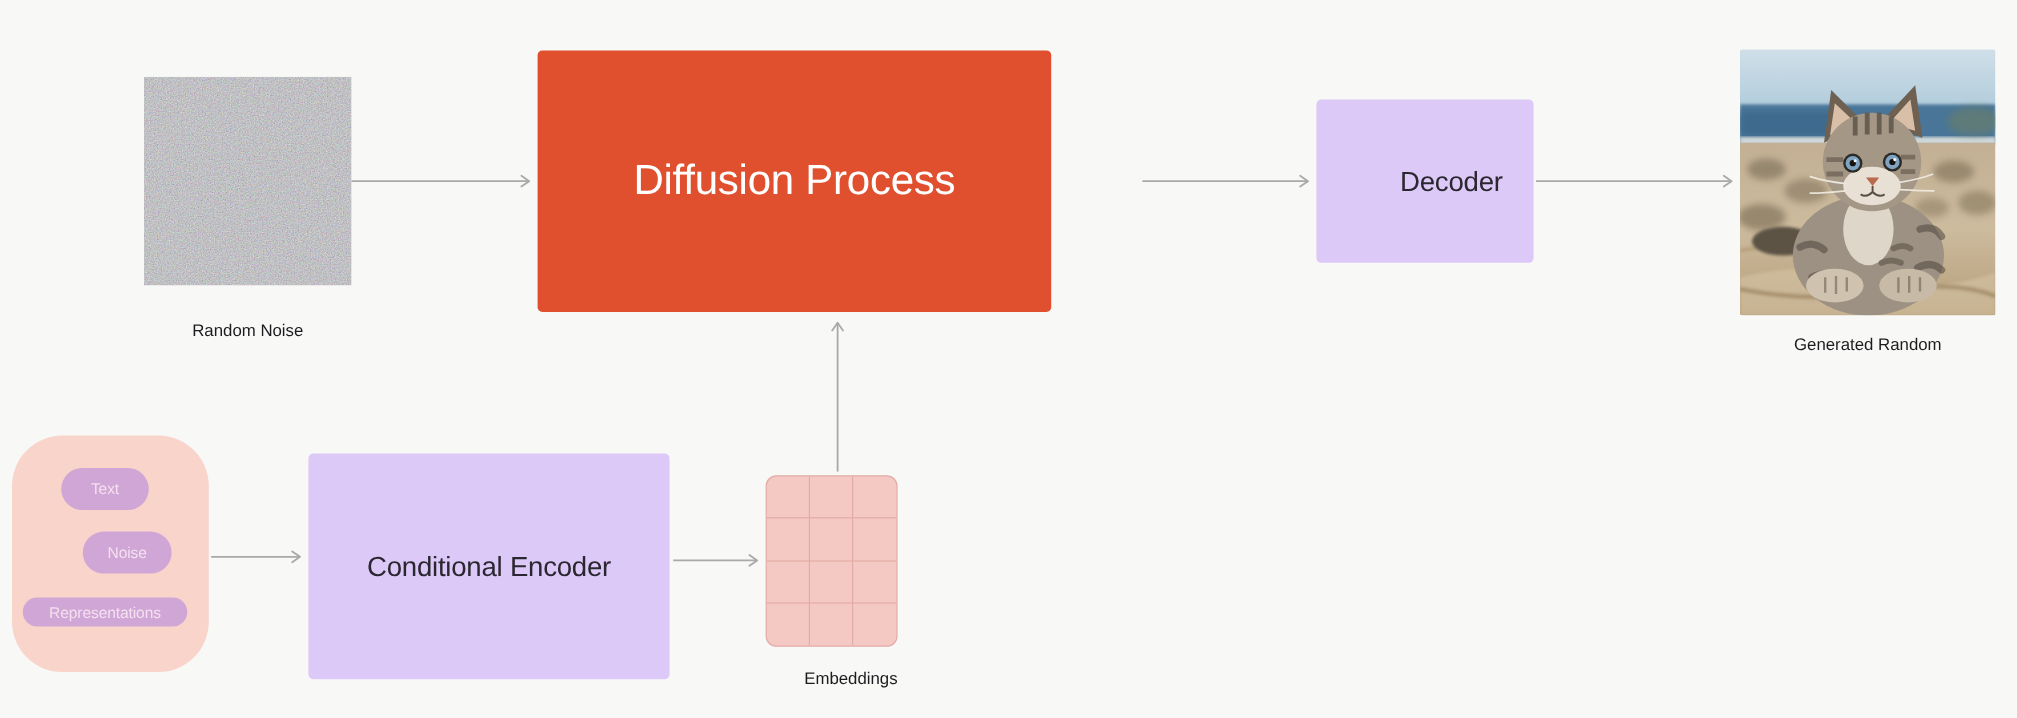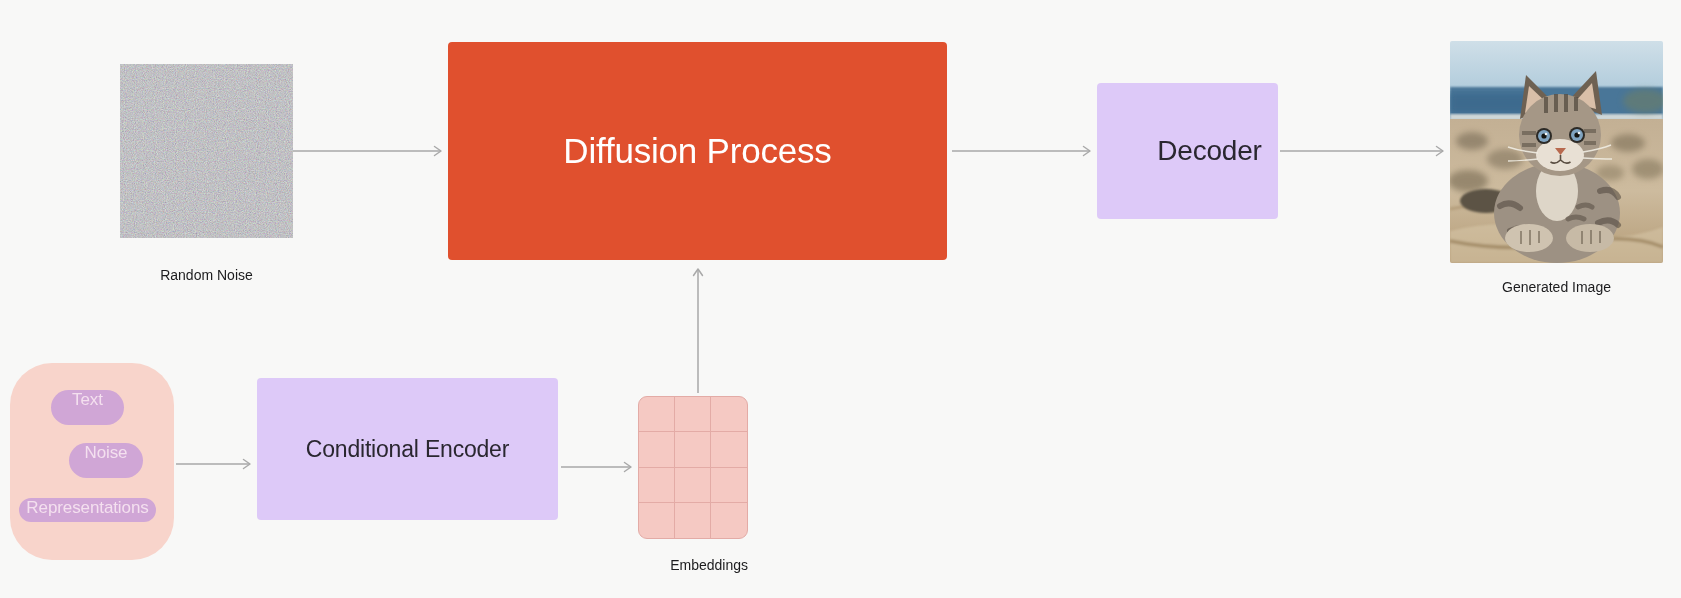--- a/index.html
+++ b/index.html
@@ -23,34 +23,34 @@
   .abs{position:absolute;}
 
   
   #arrows{position:absolute;left:0;top:0;width:1681px;height:598px;pointer-events:none;}
 
   
   #noise-wrap{left:120px;top:64px;width:173px;height:174px;overflow:hidden;}
 
   
   .node{display:flex;align-items:center;justify-content:center;border-radius:4px;color:var(--boxtext);letter-spacing:-0.2px;}
-  #diffusion{left:448px;top:42px;width:499px;height:218px;background:var(--orange);color:#fff;font-size:35px;font-weight:400;}
-  #decoder{left:1097px;top:83px;width:181px;height:136px;background:var(--purple);font-size:28px;padding-left:44px;}
-  #cond-encoder{left:257px;top:378px;width:301px;height:142px;background:var(--purple);font-size:23px;}
+  #diffusion{left:448px;top:42px;width:428px;height:218px;background:var(--orange);color:#fff;font-size:35px;font-weight:400;}
+  #decoder{left:1097px;top:83px;width:181px;height:136px;background:var(--purple);font-size:23px;padding-left:44px;}
+  #cond-encoder{left:257px;top:378px;width:301px;height:188px;background:var(--purple);font-size:23px;}
 
   
   .caption{color:var(--label);font-size:14px;text-align:center;line-height:16px;}
   #noise-label{left:120px;top:267px;width:173px;}
   #gen-label{left:1450px;top:279px;width:213px;}
   #emb-label{left:638px;top:557px;width:110px;text-align:right;}
 
   
   #conditions{left:10px;top:363px;width:164px;height:197px;background:var(--pink);border-radius:42px;}
-  .pill{position:absolute;display:flex;justify-content:center;background:var(--pill);
-        color:var(--pill-text);border-radius:18px;font-size:17px;letter-spacing:-0.1px;}
+  .pill{position:absolute;display:flex;align-items:center;justify-content:center;background:var(--pill);
+        color:var(--pill-text);border-radius:18px;font-size:13px;letter-spacing:-0.1px;}
   #pill-text{left:41px;top:27px;width:73px;height:35px;}
   #pill-image{left:59px;top:80px;width:74px;height:35px;}
   #pill-repr{left:9px;top:135px;width:137px;height:24px;}
 
   
   #embeddings{left:638px;top:396px;width:110px;height:143px;background:var(--grid-fill);
               border:1px solid var(--grid-line);border-radius:9px;overflow:hidden;
               display:grid;grid-template-columns:repeat(3,1fr);grid-template-rows:repeat(4,1fr);}
   .emb-cell{border-right:1px solid var(--grid-line);border-bottom:1px solid var(--grid-line);}
   .emb-cell:nth-child(3n){border-right:none;}
@@ -160,21 +160,21 @@
 
         <path d="M88,112 q-18,-2 -30,-6 M88,118 q-18,2 -30,2 M133,111 q18,-3 28,-7 M133,117 q18,1 29,1" stroke="#f0ece2" stroke-width="1.4" fill="none" opacity="0.9"></path>
 
         <ellipse cx="79" cy="197" rx="24" ry="14" fill="#cfc3b0"></ellipse>
         <ellipse cx="140" cy="197" rx="24" ry="14" fill="#c7baa6"></ellipse>
         <path d="M71,190 v13 M80,189 v15 M89,190 v12 M132,190 v13 M141,189 v14 M150,190 v12" stroke="#6d6151" stroke-width="2" opacity="0.6"></path>
         <path d="M118,178 q8,-4 16,0 M128,166 q8,-4 14,0" stroke="#4f463c" stroke-width="5" fill="none" opacity="0.5" stroke-linecap="round"></path>
       </g>
     </svg>
   </div>
-  <div class="abs caption" id="gen-label">Generated Image</div>
+  <div class="abs caption" id="gen-label">Generated Random</div>
 
   <div class="abs" id="conditions">
     <div class="pill" id="pill-text">
       <span>Text</span>
     </div>
     <div class="pill" id="pill-image">
       <span>Noise</span>
     </div>
     <div class="pill" id="pill-repr">
       <span>Representations</span>

